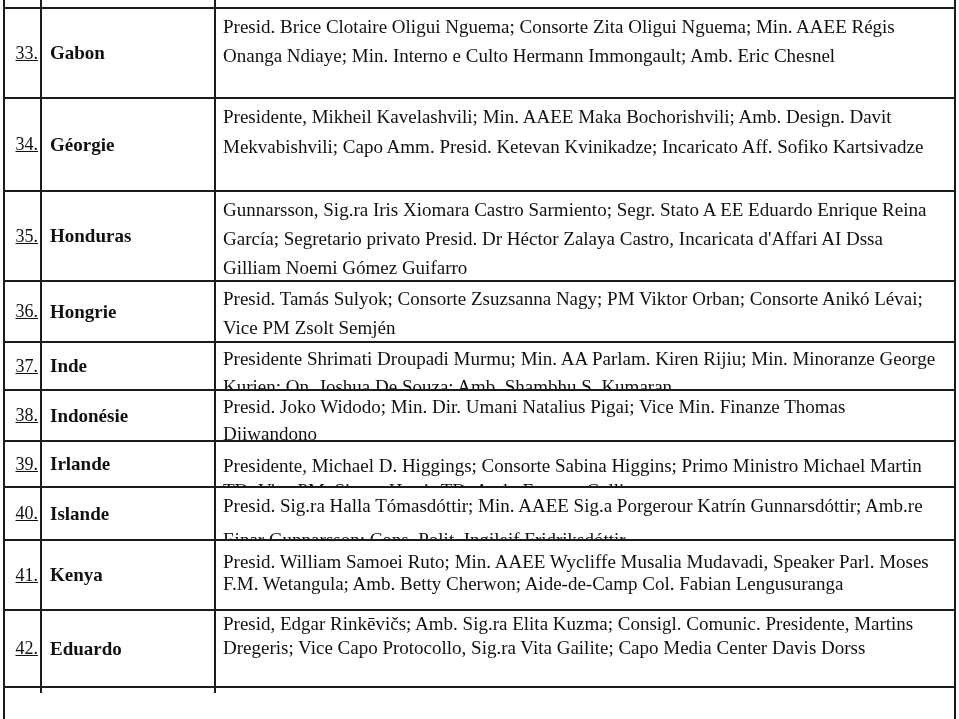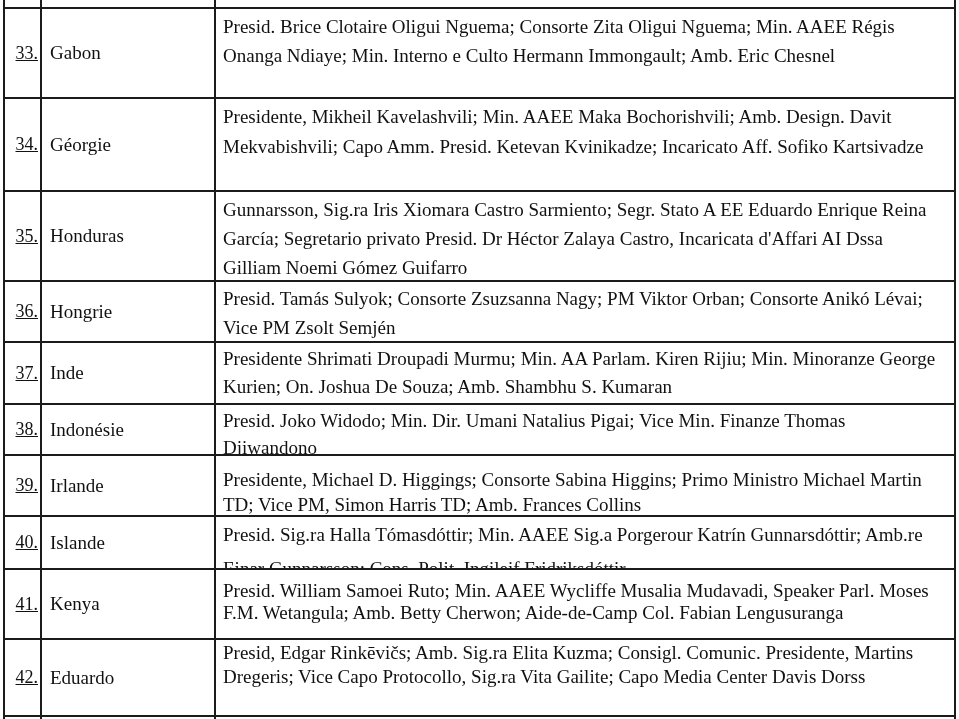--- a/index.html
+++ b/index.html
@@ -19,35 +19,35 @@
     border-top:2px solid #1b1b1b;overflow:hidden;
   }
   .cell{box-sizing:border-box;overflow:hidden;}
   .num{
     width:37px;flex:0 0 37px;border-right:2px solid #1b1b1b;
     display:flex;align-items:center;justify-content:flex-end;
     padding-right:2px;font-size:18px;text-decoration:underline;
   }
   .country{
     width:174px;flex:0 0 174px;border-right:2px solid #1b1b1b;
-    display:flex;align-items:center;padding-left:8px;font-size:19px;
+    display:flex;align-items:center;padding-left:8px;font-size:19px;font-weight:bold;
   }
   .desc{
     flex:1 1 auto;font-size:19px;padding:2px 12px 0 7px;
     text-align:left;
   }
   .b{font-weight:normal;}
   
   .r0{height:90px} .r0 .desc{line-height:29px;padding-top:3px}
   .r1{height:93px} .r1 .desc{line-height:30px;padding-top:3px}
   .r2{height:90px} .r2 .desc{line-height:29px;padding-top:3px}
   .r3{height:61px} .r3 .desc{line-height:29px}
-  .r4{height:62px} .r4 .desc{line-height:28px}
+  .r4{height:48px} .r4 .desc{line-height:28px}
   .r5{height:51px} .r5 .desc{line-height:27px}
-  .r6{height:61px} .r6 .desc{line-height:25px;padding-top:11px}
+  .r6{height:46px} .r6 .desc{line-height:25px;padding-top:11px}
   .r7{height:53px} .r7 .desc{line-height:34px;padding-top:1px}
   .r8{height:70px} .r8 .desc{line-height:22px;padding-top:10px}
   .r9{height:77px} .r9 .desc{line-height:24px;padding-top:1px}
   
   .strip-top{height:7px;border-top:none}
   .strip-bottom{height:7px}
 </style>
 </head>
 <body>
 

